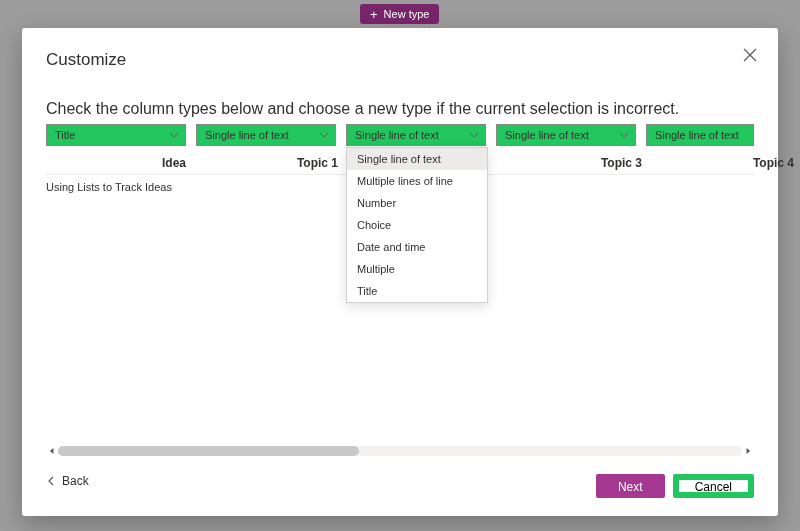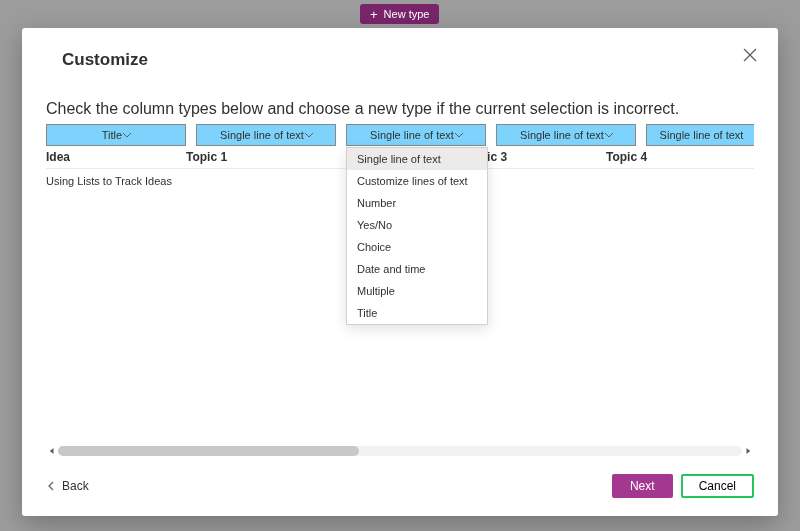--- a/index.html
+++ b/index.html
@@ -46,22 +46,22 @@
     width: 756px;
     height: 488px;
     background: #fff;
     border-radius: 3px;
     box-shadow: 0 8px 24px rgba(0,0,0,0.25);
     padding: 22px 24px 18px 24px;
   }
 
   .dialog-title {
     font-size: 17px;
-    font-weight: 700;
-    margin: 0 0 30px 16px;
+    font-weight: 400;
+    margin: 0 0 30px 0;
   }
 
   .close-btn {
     position: absolute;
     top: 18px;
     right: 18px;
     width: 20px;
     height: 20px;
     background: none;
     border: none;
@@ -76,24 +76,24 @@
   }
 
   .columns-row {
     display: flex;
     gap: 10px;
   }
   .col-select {
     flex: 0 0 140px;
     height: 22px;
     border: 1px solid #8a8886;
-    background: #7dd3fc;
-    display: flex;
-    align-items: center;
-    justify-content: center;
+    background: #22c55e;
+    display: flex;
+    align-items: center;
+    justify-content: space-between;
     padding: 0 6px 0 8px;
     font-size: 11px;
     cursor: pointer;
     position: relative;
   }
   .col-select.open {
     border-color: #8a8886;
   }
   .col-select .chev {
     width: 10px;
@@ -118,24 +118,25 @@
     padding: 5px 10px;
     font-size: 11px;
     cursor: pointer;
   }
   .dropdown-item.selected {
     background: #edebe9;
   }
 
   .headers-row {
     display: flex;
-    gap: 0;
-    margin-top: 4px;
+    gap: 12px;
+    margin-top: 10px;
     border-bottom: 1px solid #edebe9;
     padding-bottom: 4px;
+    text-align: right;
   }
   .headers-row > div {
     flex: 0 0 140px;
     font-weight: 600;
     font-size: 12px;
   }
 
   .data-row {
     display: flex;
     gap: 10px;
@@ -178,21 +179,21 @@
     background: #c8c8c8;
     border-radius: 5px;
   }
 
   .footer {
     position: absolute;
     left: 24px;
     right: 24px;
     bottom: 18px;
     display: flex;
-    align-items: center;
+    align-items: flex-start;
     justify-content: space-between;
   }
   .back-btn {
     display: flex;
     align-items: center;
     gap: 6px;
     background: none;
     border: none;
     font-size: 12px;
     cursor: pointer;
@@ -202,21 +203,21 @@
   .footer-right {
     display: flex;
     gap: 8px;
   }
   .btn {
     height: 24px;
     padding: 0 16px;
     font-size: 12px;
     border-radius: 2px;
     cursor: pointer;
-    border: 2px solid #22c55e;
+    border: 6px solid #22c55e;
     background: #fff;
   }
   .btn.primary {
     background: #a4378f;
     border-color: #a4378f;
     color: #fff;
   }
 </style>
 </head>
 <body>
@@ -258,23 +259,22 @@
       </div>
 
       <div class="col-select open">
         <span>Single line of text</span>
         <svg class="chev" viewBox="0 0 10 10" fill="none" stroke="#605e5c" stroke-width="1">
             <polyline points="1,3 5,7 9,3"></polyline>
           </svg>
 
         <div class="dropdown">
           <div class="dropdown-item selected">Single line of text</div>
-          <div class="dropdown-item">Customize lines of text</div>
+          <div class="dropdown-item">Multiple lines of line</div>
           <div class="dropdown-item">Number</div>
-          <div class="dropdown-item">Yes/No</div>
           <div class="dropdown-item">Choice</div>
           <div class="dropdown-item">Date and time</div>
           <div class="dropdown-item">Multiple</div>
           <div class="dropdown-item">Title</div>
         </div>
       </div>
 
       <div class="col-select">
         <span>Single line of text</span>
         <svg class="chev" viewBox="0 0 10 10" fill="none" stroke="#605e5c" stroke-width="1">

